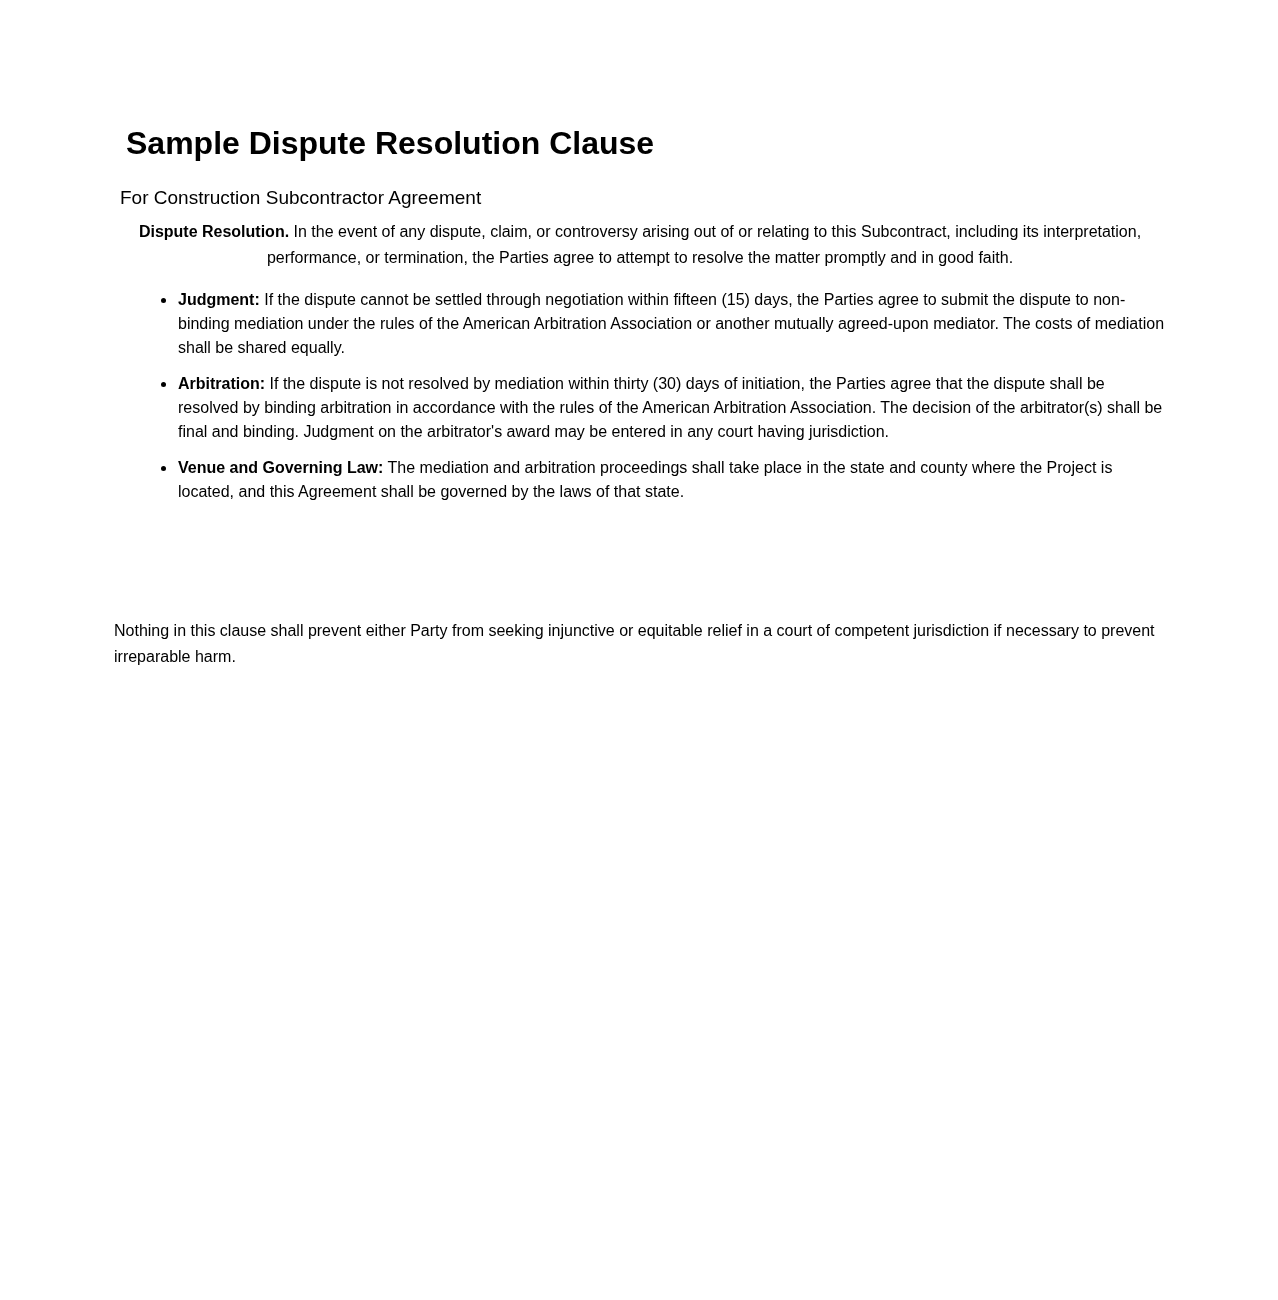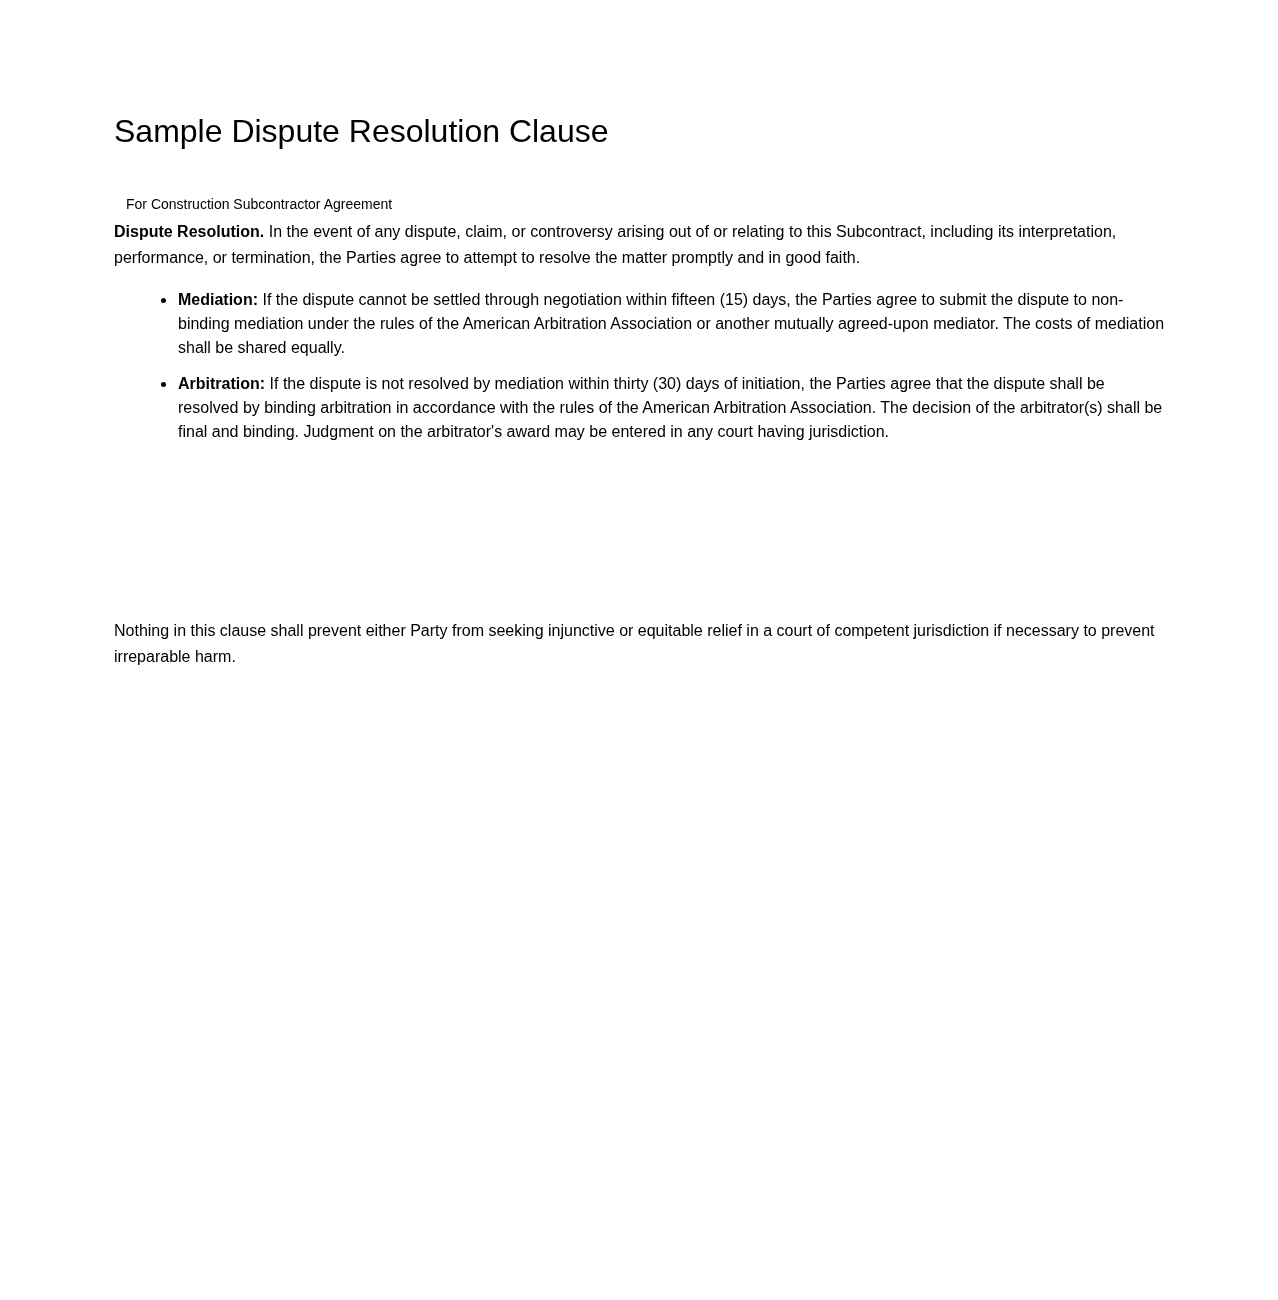--- a/index.html
+++ b/index.html
@@ -15,45 +15,46 @@
       font-size: 16px;
     }
     .page {
       position: absolute;
       left: 114px;
       top: 0;
       width: 1052px;
     }
     h1 {
       font-size: 32px;
-      font-weight: normal;
-      margin: 0;
+      font-weight: bold;
+      margin: 12px;
       position: absolute;
       top: 111px;
       left: 0;
       line-height: 40px;
       white-space: nowrap;
     }
     h2 {
-      font-size: 14px;
+      font-size: 19px;
       font-weight: normal;
-      margin: 12px;
+      margin: 6px;
       position: absolute;
       top: 180px;
       left: 0;
       line-height: 24px;
       white-space: nowrap;
     }
     .intro {
       position: absolute;
       top: 219px;
       left: 0;
       width: 1052px;
       margin: 0;
       line-height: 26px;
+      text-align: center;
     }
     ul {
       position: absolute;
       top: 288px;
       left: 0;
       width: 1052px;
       margin: 0;
       padding: 0 0 0 64px;
       box-sizing: border-box;
       list-style: none;
@@ -86,18 +87,19 @@
 </head>
 <body>
 
 <div class="page">
   <h1>Sample Dispute Resolution Clause</h1>
   <h2>For Construction Subcontractor Agreement</h2>
 
   <p class="intro"><b>Dispute Resolution.</b><span> In the event of any dispute, claim, or controversy arising out of or relating to this Subcontract, including its interpretation, performance, or termination, the Parties agree to attempt to resolve the matter promptly and in good faith.</span></p>
 
   <ul>
-    <li><b>Mediation:</b><span> If the dispute cannot be settled through negotiation within fifteen (15) days, the Parties agree to submit the dispute to non-binding mediation under the rules of the American Arbitration Association or another mutually agreed-upon mediator. The costs of mediation shall be shared equally.</span></li>
+    <li><b>Judgment:</b><span> If the dispute cannot be settled through negotiation within fifteen (15) days, the Parties agree to submit the dispute to non-binding mediation under the rules of the American Arbitration Association or another mutually agreed-upon mediator. The costs of mediation shall be shared equally.</span></li>
     <li><b>Arbitration:</b><span> If the dispute is not resolved by mediation within thirty (30) days of initiation, the Parties agree that the dispute shall be resolved by binding arbitration in accordance with the rules of the American Arbitration Association. The decision of the arbitrator(s) shall be final and binding. Judgment on the arbitrator's award may be entered in any court having jurisdiction.</span></li>
+    <li><b>Venue and Governing Law:</b><span> The mediation and arbitration proceedings shall take place in the state and county where the Project is located, and this Agreement shall be governed by the laws of that state.</span></li>
   </ul>
 
   <p class="closing">Nothing in this clause shall prevent either Party from seeking injunctive or equitable relief in a court of competent jurisdiction if necessary to prevent irreparable harm.</p>
 </div>
 
 </body></html>

